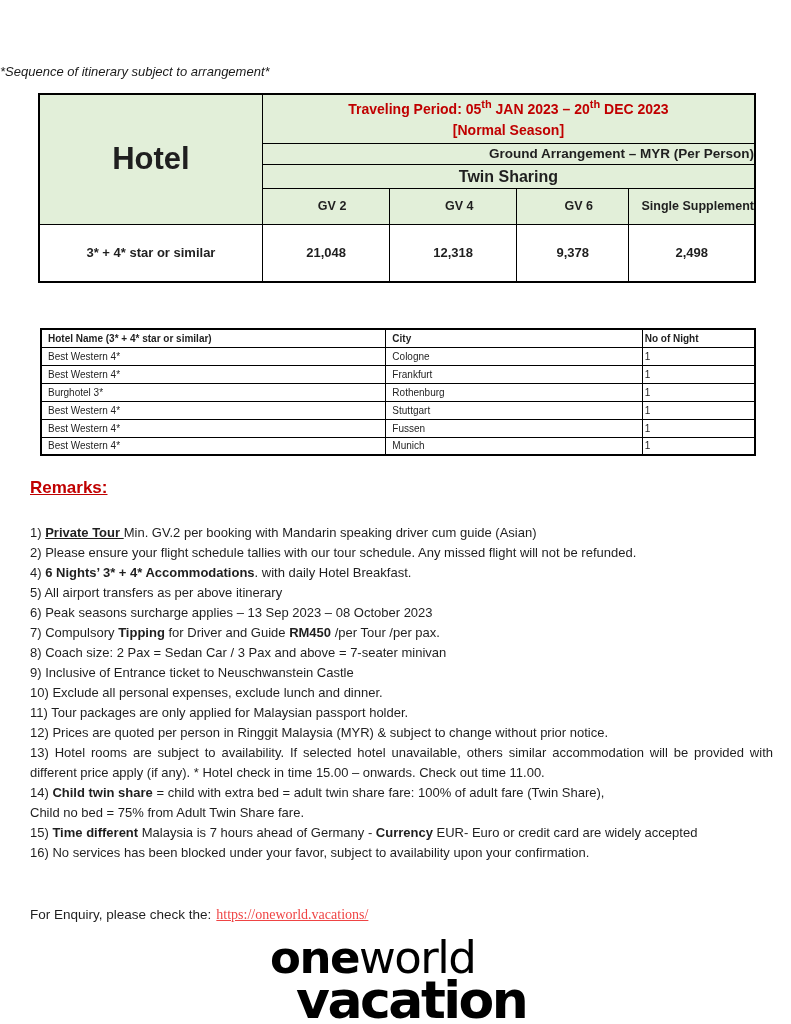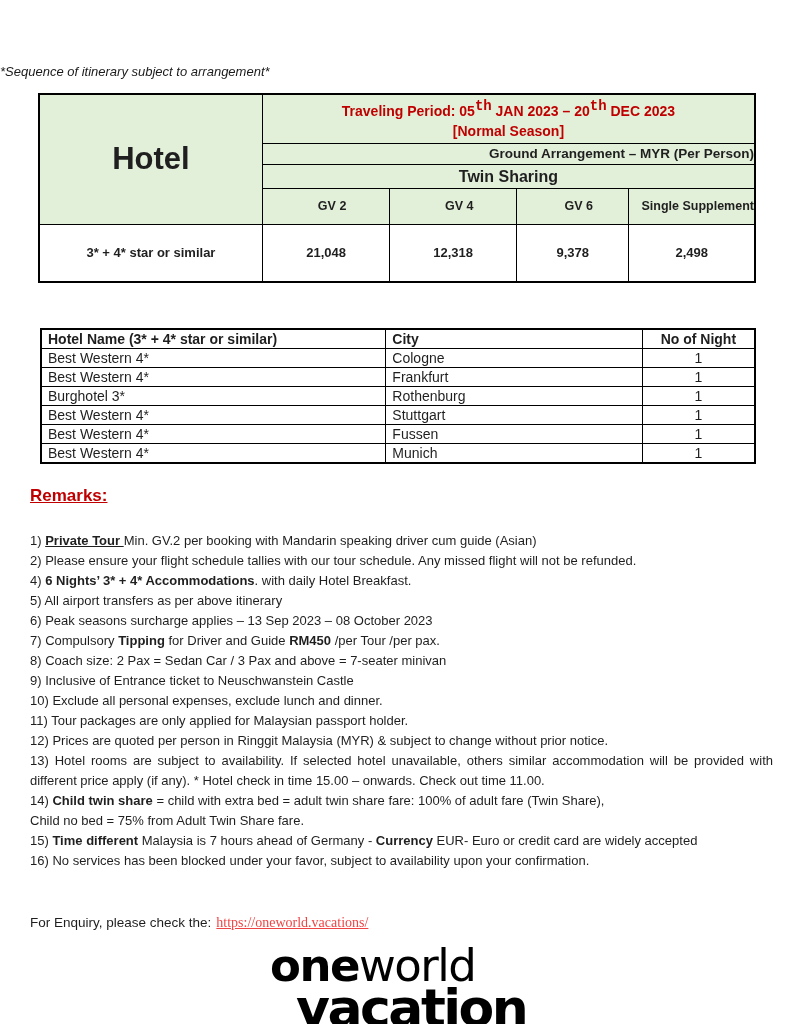--- a/index.html
+++ b/index.html
@@ -34,43 +34,43 @@
     border: 1px solid #000;
     background: #e2efd9;
     text-align: center;
     vertical-align: middle;
     font-weight: 700;
     font-size: 13px;
     line-height: 1.45;
   }
   .price-table .hotel-cell { font-size: 31px; }
   .price-table .tp-cell { color: #c00000; font-size: 14px; height: 49px; }
-  .price-table .tp-cell sup { font-size: 14px; font-family: Liberation Mono, monospace; }
+  .price-table .tp-cell sup { font-size: 11px; }
   .price-table .ga-cell { height: 21px; font-size: 13.5px; text-align: right; }
   .price-table .ts-cell { height: 19px; font-size: 16px; }
   .price-table .gv-cell { height: 36px; font-size: 12.5px; line-height: 1.3; padding-left: 12px; }
   .price-table .data-row td { background: #ffffff; height: 58px; font-size: 13px; }
 
   
   .hotel-table {
     margin: 45px 0 0 40px;
     width: 716px;
     border: 2px solid #000;
     table-layout: fixed;
   }
   .hotel-table td {
     border: 1px solid #000;
-    font-size: 14px;
+    font-size: 10px;
     height: 18px;
     padding: 1px 6px;
     vertical-align: middle;
     background: #fff;
   }
   .hotel-table .hdr td { font-weight: 700; }
-  .hotel-table td.c { text-align: center; padding: 1px 2px; }
+  .hotel-table td.c { text-align: left; padding: 1px 2px; }
 
   
   .remarks-heading {
     margin: 22px 0 0 30px;
     color: #c00000;
     font-weight: 700;
     font-size: 17px;
     text-decoration: underline;
     display: inline-block;
     text-align: center;

